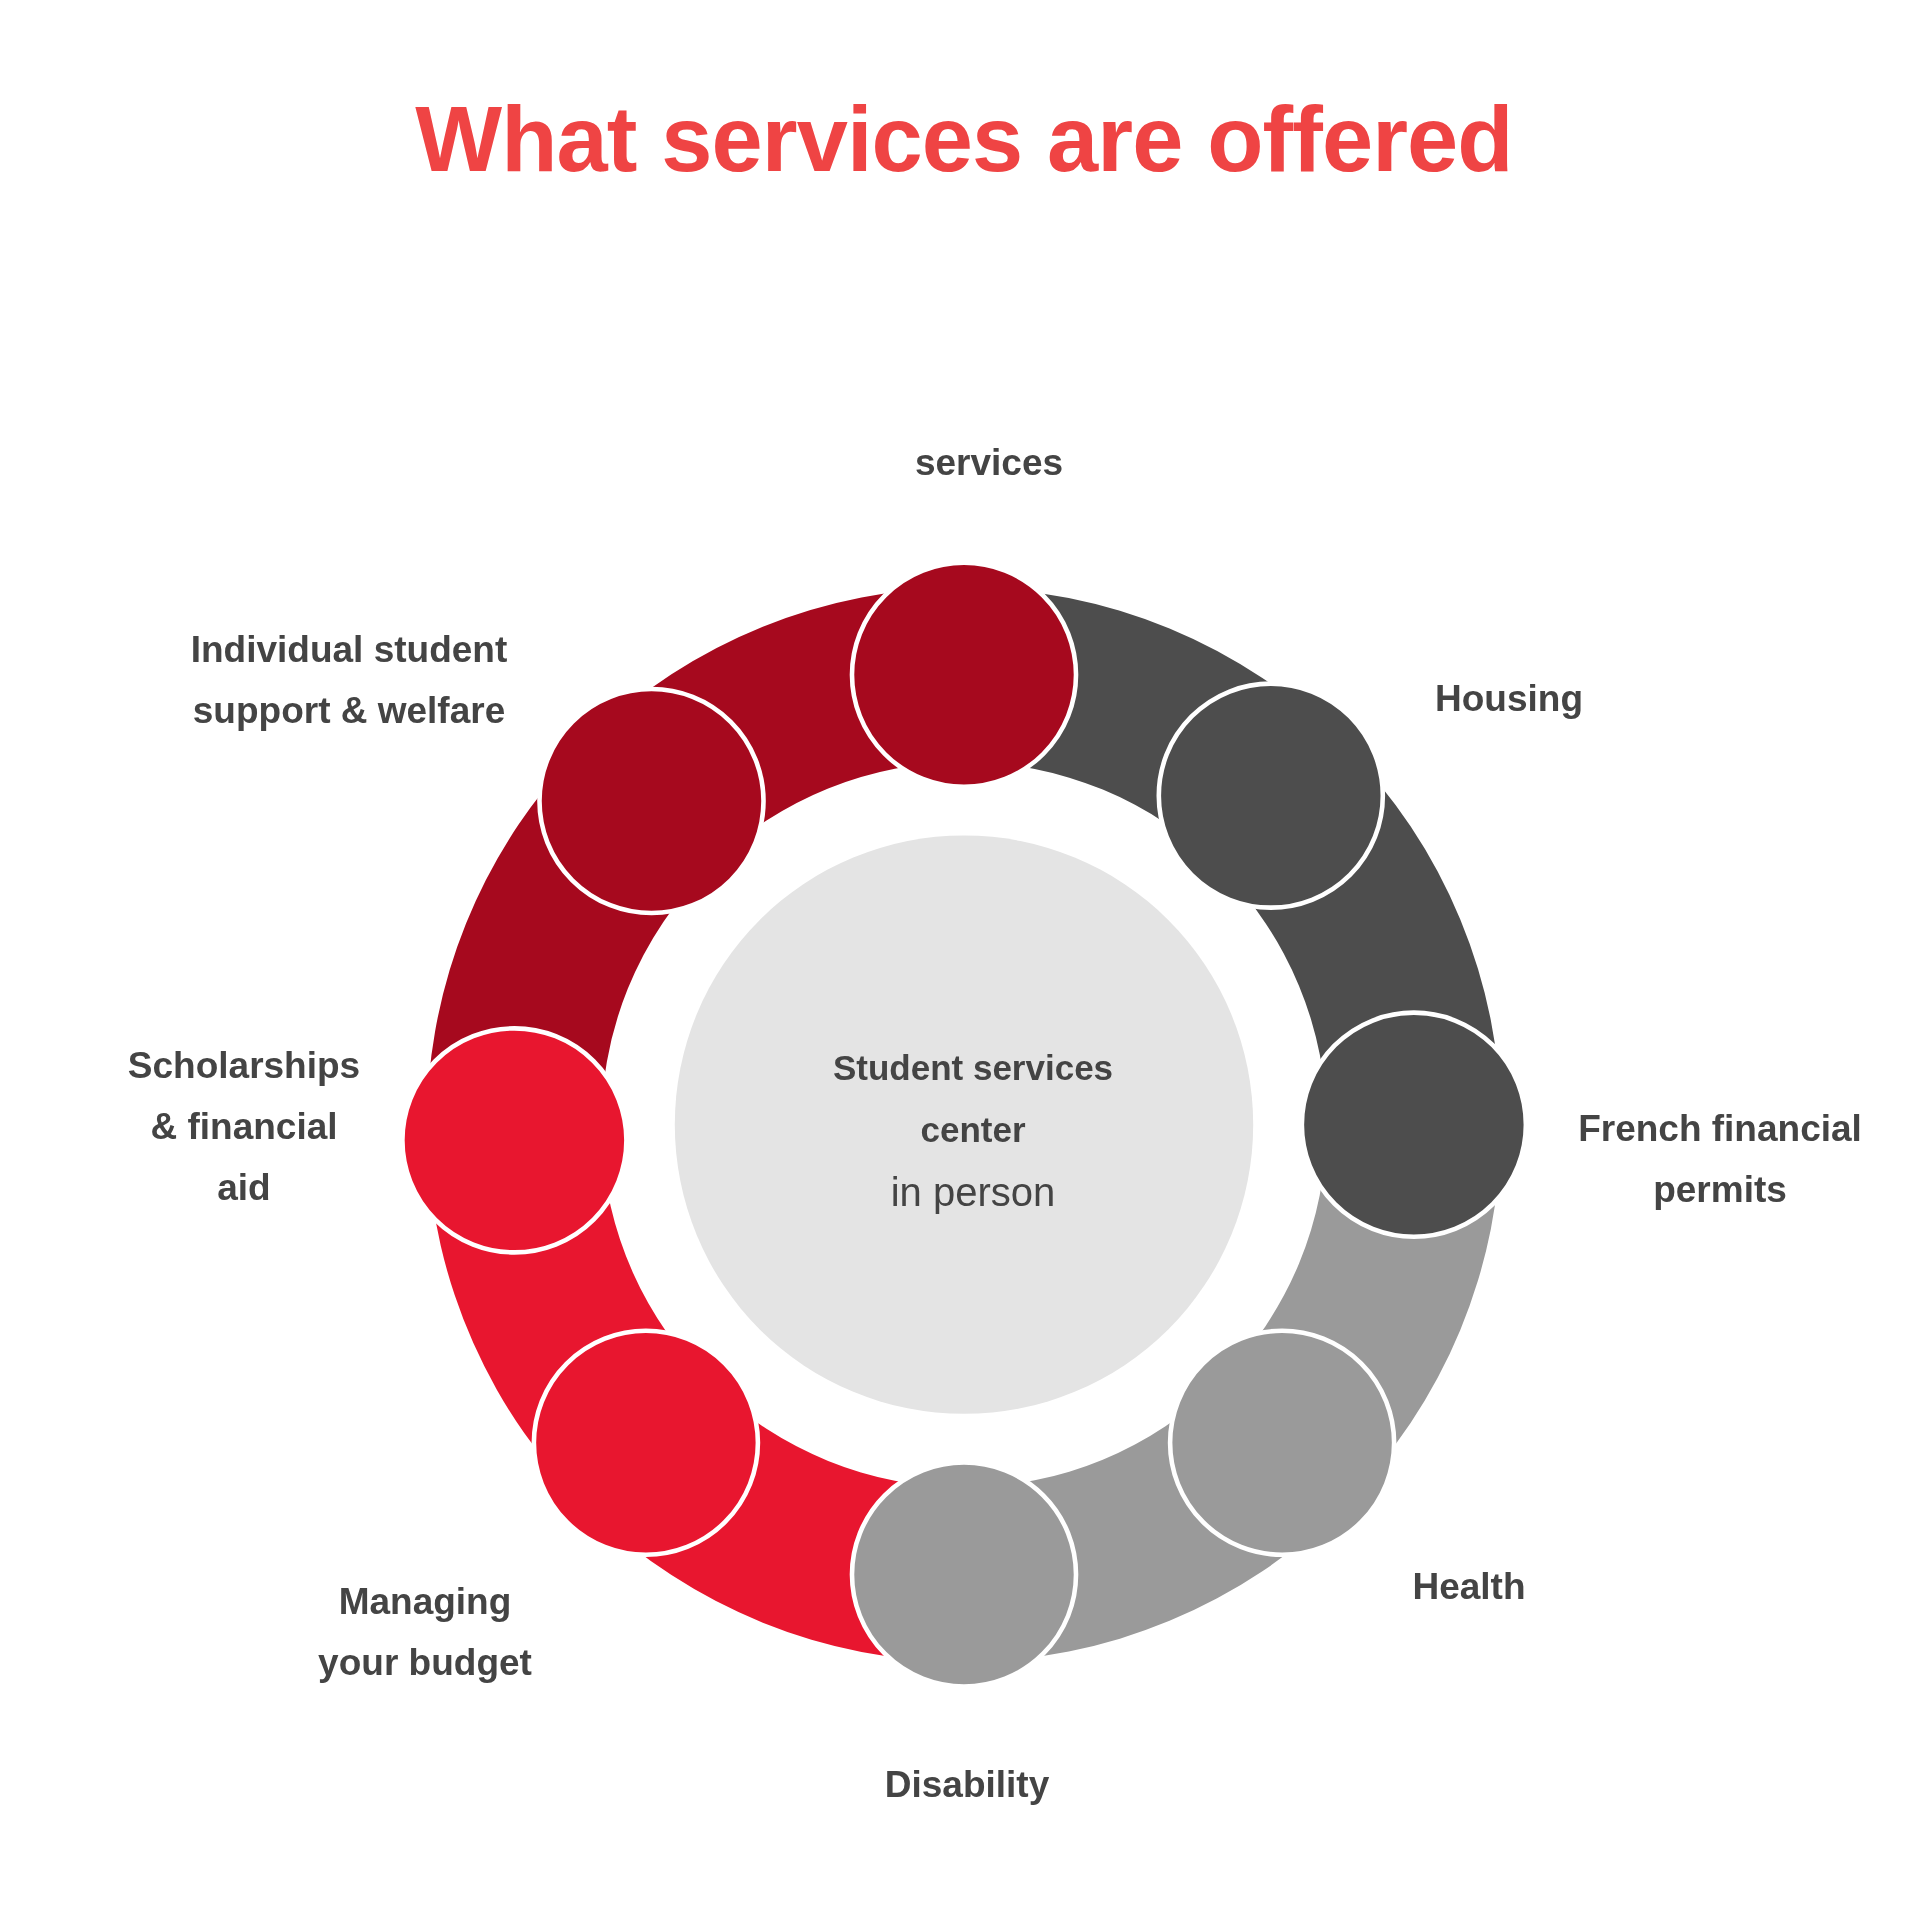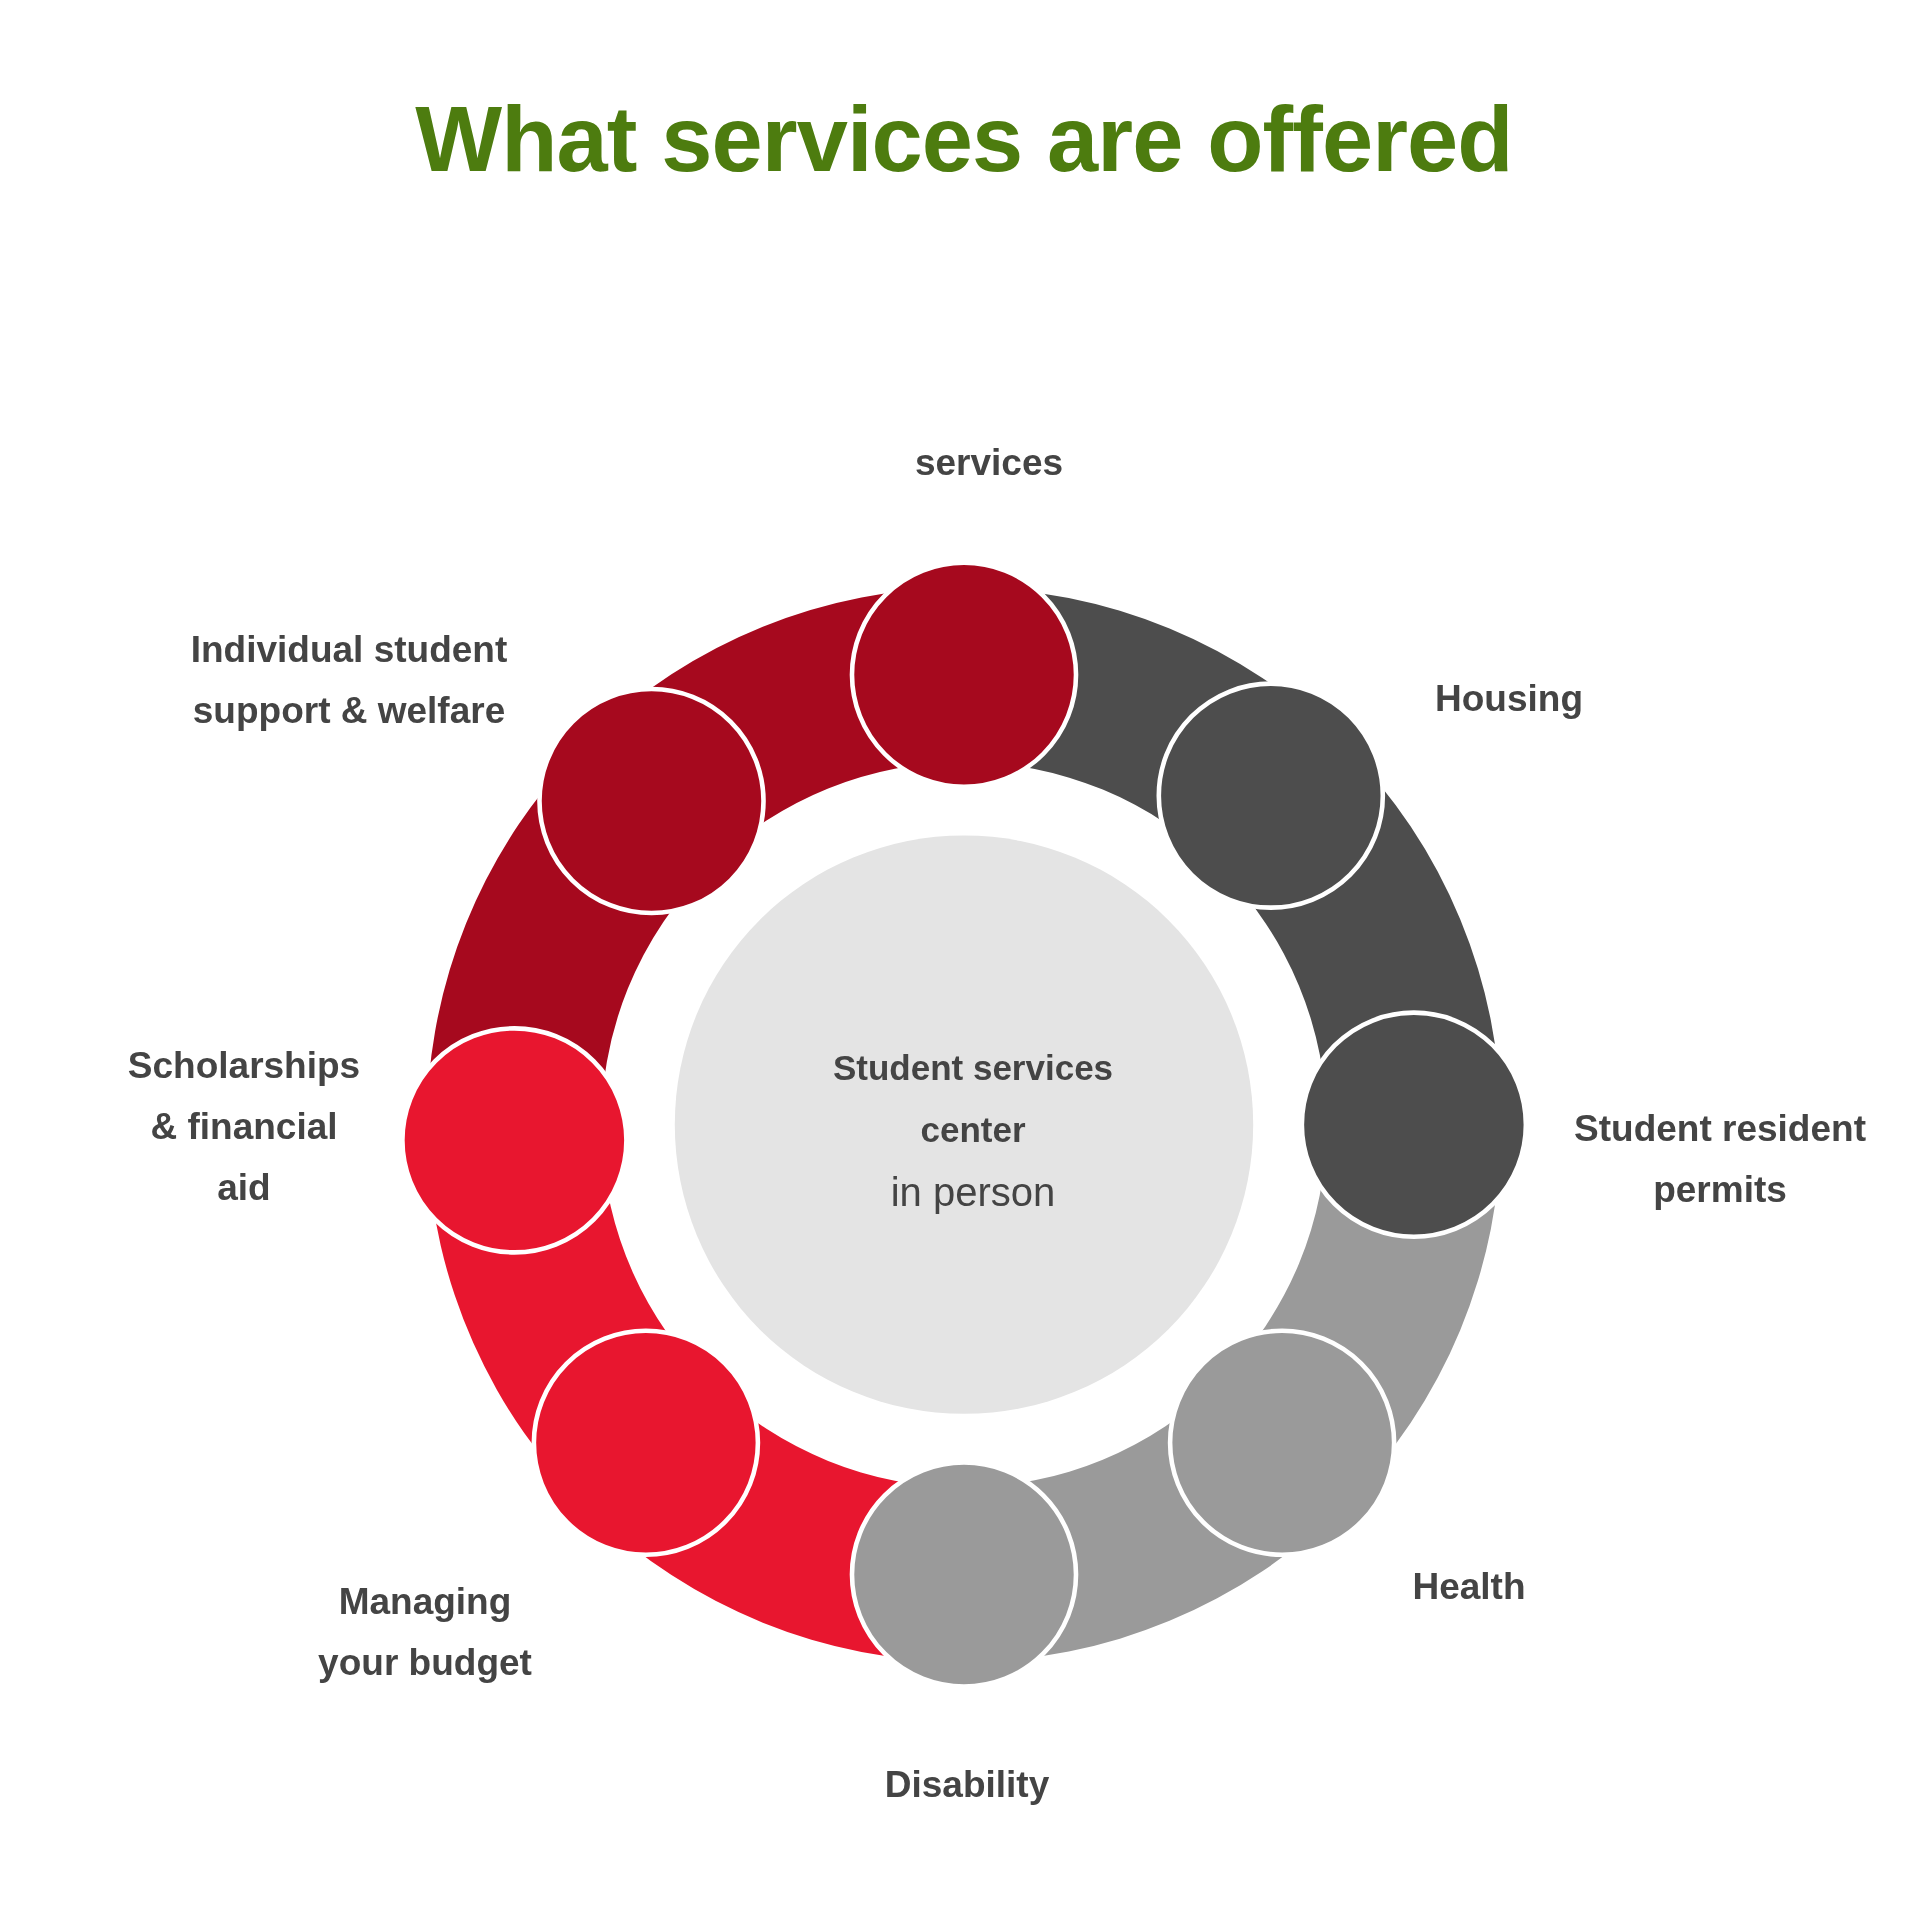--- a/index.html
+++ b/index.html
@@ -1,20 +1,20 @@
 <!DOCTYPE html>
 <html style="font-size:14.7px"><head>
   <meta charset="utf-8">
   <style>
     html, body { margin: 0; padding: 0; background: #ffffff; }
     body { width: 1928px; height: 1928px; position: relative; overflow: hidden;
            font-family: "Liberation Sans", sans-serif; }
     #title {
       position: absolute; left: 0; top: 88px; width: 1928px; text-align: center;
-      color: #4d7c0f; font-weight: bold; font-size: 92px; line-height: 103px;
+      color: #ef4444; font-weight: bold; font-size: 92px; line-height: 103px;
       letter-spacing: -0.9px;
     }
     #title span { display: block; }
     svg#diagram { position: absolute; left: 0; top: 0; }
     .label {
       position: absolute; text-align: center; color: #444444; font-weight: bold;
       font-size: 37px; line-height: 61px; white-space: nowrap;
       transform: translate(-50%, -50%);
     }
     .label span { display: block; }
@@ -60,21 +60,21 @@
 </div>
 
 <div id="labels">
     <div class="label" style="left: 989px; top: 462px;">
       <span>services</span>
     </div>
     <div class="label" style="left: 1509px; top: 698px;">
       <span>Housing</span>
     </div>
     <div class="label" style="left: 1720px; top: 1159px;">
-      <span>Student resident</span>
+      <span>French financial</span>
       <span>permits</span>
     </div>
     <div class="label" style="left: 1469px; top: 1586px;">
       <span>Health</span>
     </div>
     <div class="label" style="left: 967px; top: 1784px;">
       <span>Disability</span>
     </div>
     <div class="label" style="left: 425px; top: 1632px;">
       <span>Managing</span>

